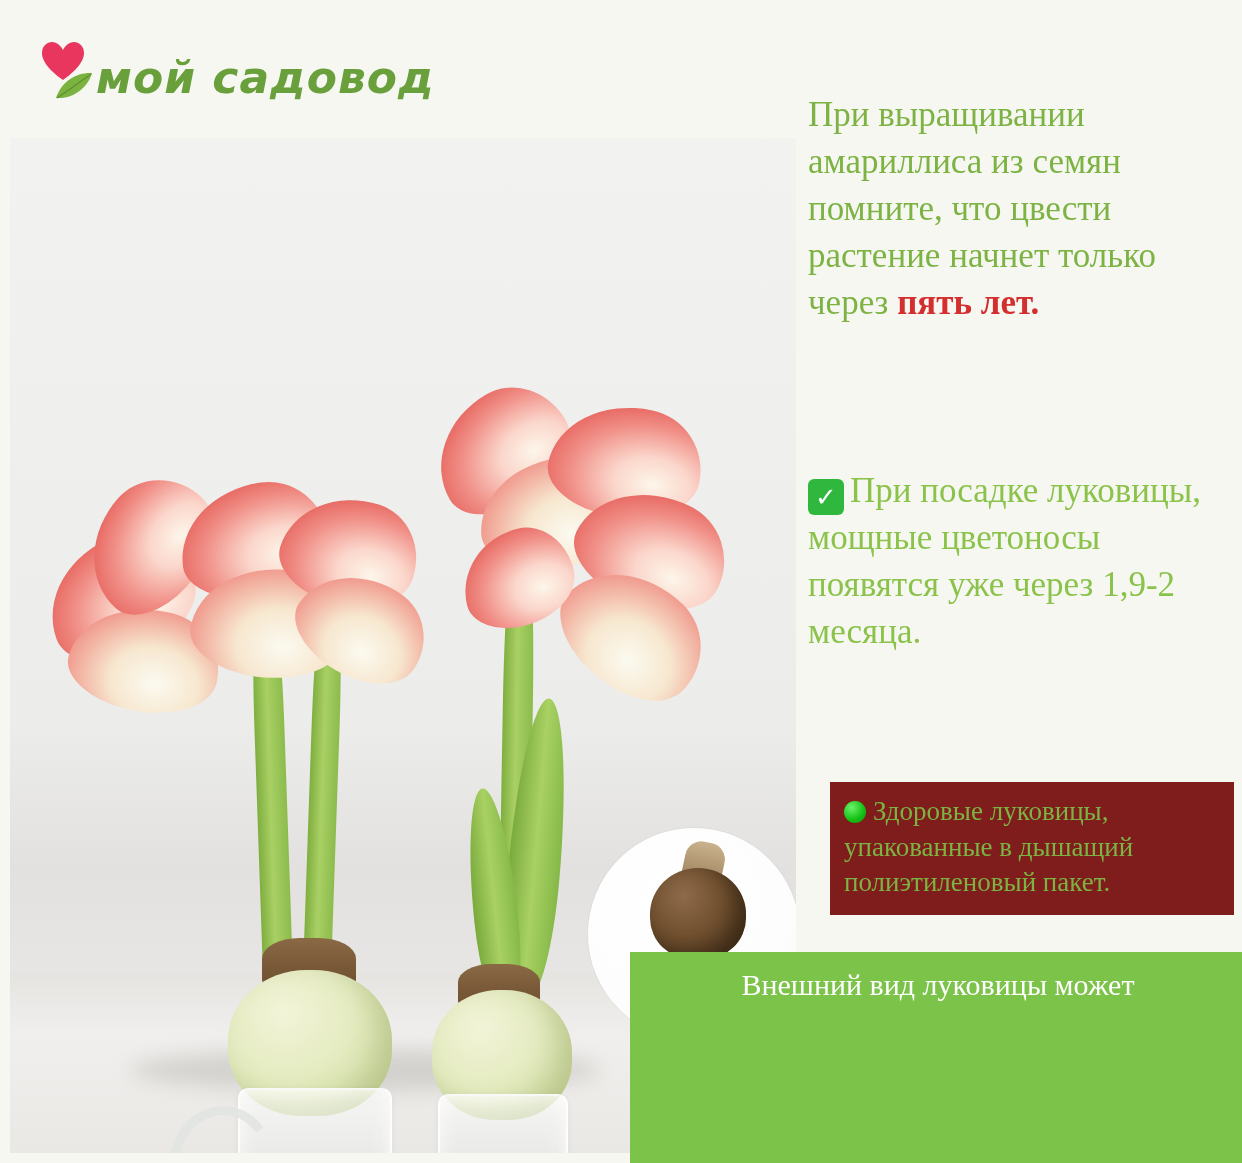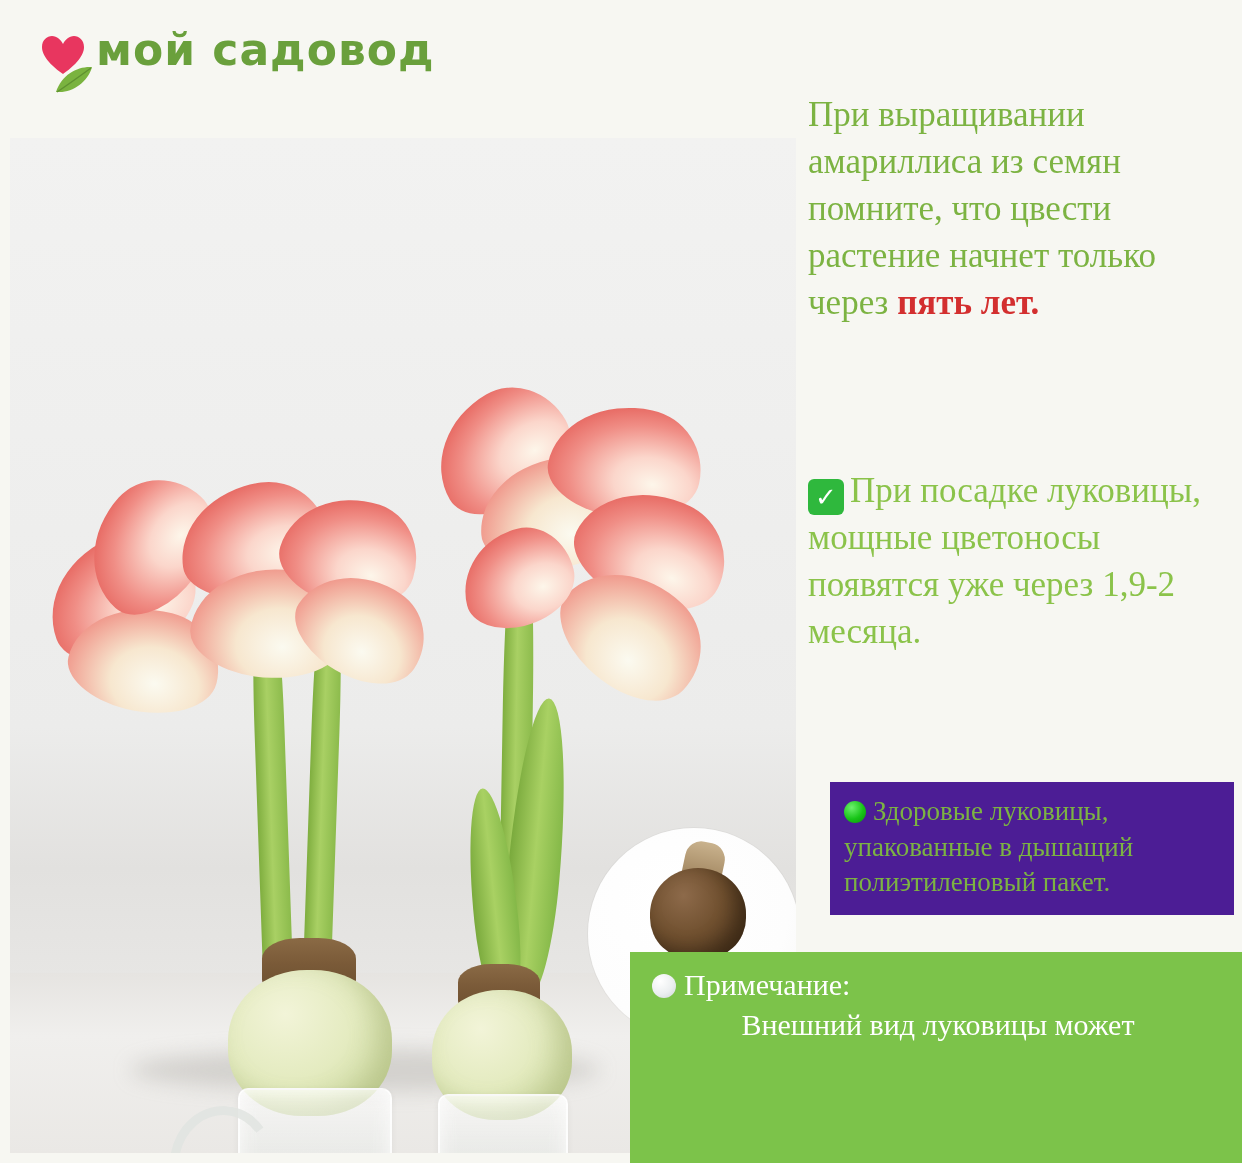--- a/index.html
+++ b/index.html
@@ -14,22 +14,23 @@
     overflow: hidden;
     position: relative;
   }
 
   
   .logo {
     position: absolute;
     left: 38px;
     top: 28px;
     display: flex;
-    align-items: flex-start;
+    align-items: flex-end;
     height: 72px;
+    font-style: italic;
   }
   .logo-mark {
     position: relative;
     width: 62px;
     height: 66px;
     flex: 0 0 auto;
   }
   .logo-heart {
     position: absolute;
     left: 2px;
@@ -208,21 +209,21 @@
     font-family: "DejaVu Sans", sans-serif;
     font-weight: 700;
   }
 
   .note-green {
     position: absolute;
     left: 830px;
     top: 782px;
     width: 404px;
     padding: 12px 14px 14px 14px;
-    background: #4c1d95;
+    background: #7f1d1d;
     color: #7cb342;
     font-size: 27px;
     line-height: 1.32;
     box-sizing: border-box;
   }
   .dot-green {
     display: inline-block;
     width: 22px;
     height: 22px;
     border-radius: 50%;
@@ -337,17 +338,14 @@
 
 <div class="txt-block-2">
   <span class="check-icon">✓</span><span>При посадке луковицы, мощные цветоносы появятся уже через 1,9-2 месяца.</span>
 </div>
 
 <div class="note-green">
   <span class="dot-green"></span><span>Здоровые луковицы, упакованные в дышащий полиэтиленовый пакет.</span>
 </div>
 
 <div class="note-band">
-  <span class="band-title">
-    <span class="dot-white"></span><span>Примечание:</span>
-  </span>
   <span class="band-text">Внешний вид луковицы может</span>
 </div>
 
 </body></html>

